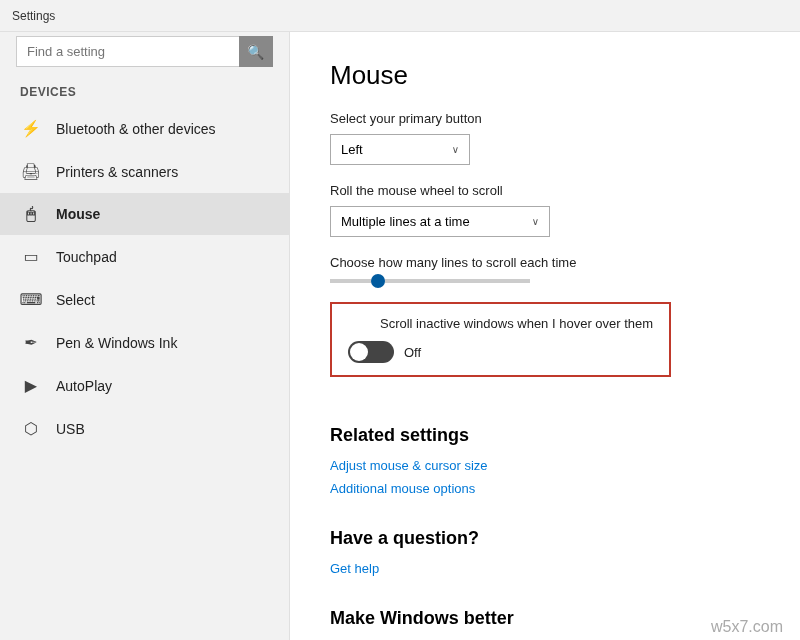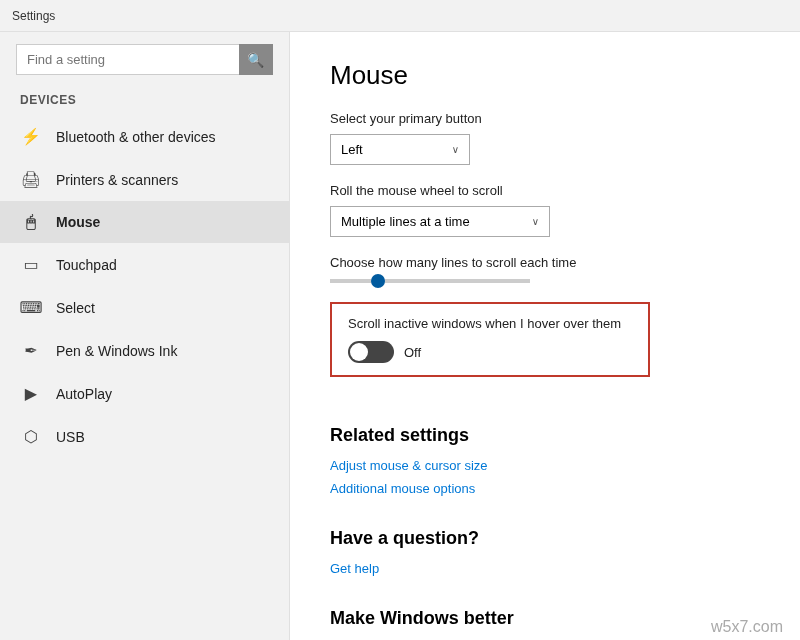--- a/index.html
+++ b/index.html
@@ -46,21 +46,21 @@
 
     .sidebar-home {
       display: flex;
       align-items: center;
       padding: 14px 20px;
       cursor: pointer;
       font-size: 15px;
     }
 
     .sidebar-search {
-      margin: 12px 16px 12px 16px;
+      margin: 4px 16px 12px 16px;
       position: relative;
     }
     .sidebar-search input {
       width: 100%;
       padding: 7px 34px 7px 10px;
       border: 1px solid #ccc;
       background: #fff;
       font-size: 13px;
       outline: none;
     }
@@ -168,20 +168,21 @@
       padding: 12px 16px;
       margin-bottom: 24px;
       display: inline-block;
       min-width: 320px;
     }
 
     .scroll-inactive-label {
       font-size: 13px;
       color: #222;
       margin-bottom: 10px;
+      margin-left: 32px;
     }
 
     .toggle-row {
       display: flex;
       align-items: center;
       gap: 10px;
     }
 
     
     .toggle-switch {

